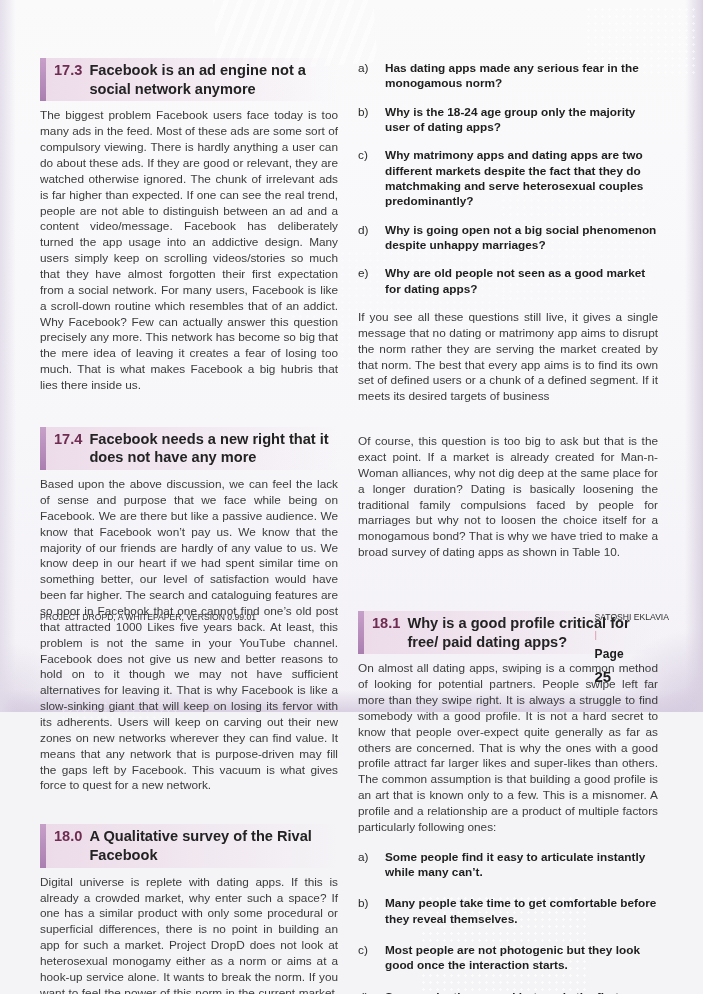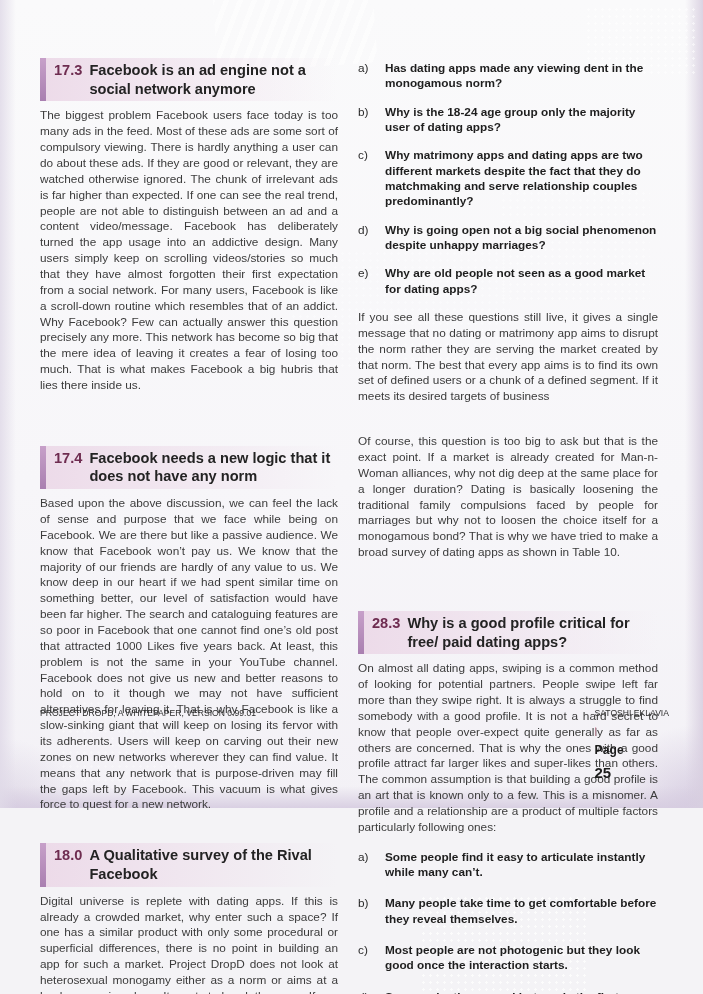--- a/index.html
+++ b/index.html
@@ -2,21 +2,21 @@
 <html><head>
 <meta charset="utf-8">
 <style>
   html,body{margin:0;padding:0;}
   body{
     width:703px;height:994px;overflow:hidden;
     font-family:"Liberation Sans", sans-serif;
     background:#f4f3f6;
   }
   .page{
-    position:relative;width:703px;height:808px;box-sizing:border-box;
+    position:relative;width:703px;height:712px;box-sizing:border-box;
     background:
       linear-gradient(to right, rgba(224,218,232,.85) 0px, rgba(224,218,232,0) 16px),
       linear-gradient(to left, rgba(216,207,224,.9) 0px, rgba(216,207,224,0) 18px),
       linear-gradient(to top, rgba(214,204,224,.9) 0px, rgba(214,204,224,0) 22px),
       radial-gradient(140px 120px at 100% 100%, rgba(205,193,218,.8), rgba(205,193,218,0) 70%),
       radial-gradient(120px 100px at 0% 100%, rgba(213,204,223,.7), rgba(213,204,223,0) 70%),
       linear-gradient(180deg,#fafafb 0%,#f7f6f9 60%,#f3f1f6 100%);
   }
   
   .tex{position:absolute;pointer-events:none;}
@@ -49,21 +49,21 @@
   }
   .hbar{flex:none;width:6px;background:linear-gradient(180deg,#c7a0c9,#a97fb0);}
   .hbody{display:flex;padding:3px 0 3px 8px;font-weight:bold;font-size:14.6px;line-height:1.28;}
   .hnum{flex:none;color:#6e2c50;margin-right:7px;}
   .htxt{color:#232323;}
 
   .para{
     margin:0;font-size:11.8px;line-height:1.345;color:#3b3b3b;
     text-align:justify;text-justify:inter-word;
   }
-  .sp-a{margin-bottom:52px;}
+  .sp-a{margin-bottom:33px;}
   .sp-b{margin-bottom:30px;}
   .sp-c{margin-bottom:29px;}
   .sp-d{margin-bottom:50px;}
   .sp-e{margin-bottom:14px;}
 
   .qlist{margin:0 0 13px 0;}
   .qitem{display:flex;margin:0 0 13px 0;}
   .fitem{display:flex;margin:0 0 16px 0;}
   .qlabel{flex:none;width:27px;font-size:11.8px;color:#2a2a2a;line-height:1.3;}
   .qtext{font-weight:bold;font-size:11.8px;line-height:1.3;color:#1e1e1e;}
@@ -100,68 +100,68 @@
           <span class="hnum">17.3</span>
           <span class="htxt">Facebook is an ad engine not a social network anymore</span>
         </div>
       </div>
       <p class="para sp-a">The biggest problem Facebook users face today is too many ads in the feed. Most of these ads are some sort of compulsory viewing. There is hardly anything a user can do about these ads. If they are good or relevant, they are watched otherwise ignored. The chunk of irrelevant ads is far higher than expected. If one can see the real trend, people are not able to distinguish between an ad and a content video/message. Facebook has deliberately turned the app usage into an addictive design. Many users simply keep on scrolling videos/stories so much that they have almost forgotten their first expectation from a social network. For many users, Facebook is like a scroll-down routine which resembles that of an addict. Why Facebook? Few can actually answer this question precisely any more. This network has become so big that the mere idea of leaving it creates a fear of losing too much. That is what makes Facebook a big hubris that lies there inside us.</p>
 
       <div class="heading">
         <div class="hbar"></div>
         <div class="hbody">
           <span class="hnum">17.4</span>
-          <span class="htxt">Facebook needs a new logic that it does not have any norm</span>
+          <span class="htxt">Facebook needs a new right that it does not have any more</span>
         </div>
       </div>
       <p class="para sp-b">Based upon the above discussion, we can feel the lack of sense and purpose that we face while being on Facebook. We are there but like a passive audience. We know that Facebook won’t pay us. We know that the majority of our friends are hardly of any value to us. We know deep in our heart if we had spent similar time on something better, our level of satisfaction would have been far higher. The search and cataloguing features are so poor in Facebook that one cannot find one’s old post that attracted 1000 Likes five years back. At least, this problem is not the same in your YouTube channel. Facebook does not give us new and better reasons to hold on to it though we may not have sufficient alternatives for leaving it. That is why Facebook is like a slow-sinking giant that will keep on losing its fervor with its adherents. Users will keep on carving out their new zones on new networks wherever they can find value. It means that any network that is purpose-driven may fill the gaps left by Facebook. This vacuum is what gives force to quest for a new network.</p>
 
       <div class="heading">
         <div class="hbar"></div>
         <div class="hbody">
           <span class="hnum">18.0</span>
           <span class="htxt">A Qualitative survey of the Rival Facebook</span>
         </div>
       </div>
       <p class="para">Digital universe is replete with dating apps. If this is already a crowded market, why enter such a space? If one has a similar product with only some procedural or superficial differences, there is no point in building an app for such a market. Project DropD does not look at heterosexual monogamy either as a norm or aims at a hook-up service alone. It wants to break the norm. If you want to feel the power of this norm in the current market, try to ask a few questions like this: -</p>
 
     </div>
 
     <div class="col col-right">
 
       <div class="qlist">
         <div class="qitem">
           <span class="qlabel">a)</span>
-          <span class="qtext">Has dating apps made any viewing dent in the monogamous norm?</span>
+          <span class="qtext">Has dating apps made any serious fear in the monogamous norm?</span>
         </div>
         <div class="qitem">
           <span class="qlabel">b)</span>
           <span class="qtext">Why is the 18-24 age group only the majority user of dating apps?</span>
         </div>
         <div class="qitem">
           <span class="qlabel">c)</span>
-          <span class="qtext">Why matrimony apps and dating apps are two different markets despite the fact that they do matchmaking and serve relationship couples predominantly?</span>
+          <span class="qtext">Why matrimony apps and dating apps are two different markets despite the fact that they do matchmaking and serve heterosexual couples predominantly?</span>
         </div>
         <div class="qitem">
           <span class="qlabel">d)</span>
           <span class="qtext">Why is going open not a big social phenomenon despite unhappy marriages?</span>
         </div>
         <div class="qitem">
           <span class="qlabel">e)</span>
           <span class="qtext">Why are old people not seen as a good market for dating apps?</span>
         </div>
       </div>
 
       <p class="para sp-c">If you see all these questions still live, it gives a single message that no dating or matrimony app aims to disrupt the norm rather they are serving the market created by that norm. The best that every app aims is to find its own set of defined users or a chunk of a defined segment. If it meets its desired targets of business</p>
       <p class="para sp-d">Of course, this question is too big to ask but that is the exact point. If a market is already created for Man-n-Woman alliances, why not dig deep at the same place for a longer duration? Dating is basically loosening the traditional family compulsions faced by people for marriages but why not to loosen the choice itself for a monogamous bond? That is why we have tried to make a broad survey of dating apps as shown in Table 10.</p>
 
       <div class="heading">
         <div class="hbar"></div>
         <div class="hbody">
-          <span class="hnum">28.3</span>
+          <span class="hnum">18.1</span>
           <span class="htxt">Why is a good profile critical for free/ paid dating apps?</span>
         </div>
       </div>
       <p class="para sp-e">On almost all dating apps, swiping is a common method of looking for potential partners. People swipe left far more than they swipe right. It is always a struggle to find somebody with a good profile. It is not a hard secret to know that people over-expect quite generally as far as others are concerned. That is why the ones with a good profile attract far larger likes and super-likes than others. The common assumption is that building a good profile is an art that is known only to a few. This is a misnomer. A profile and a relationship are a product of multiple factors particularly following ones:</p>
 
       <div>
         <div class="fitem">
           <span class="qlabel">a)</span>
           <span class="qtext">Some people find it easy to articulate instantly while many can’t.</span>
         </div>

